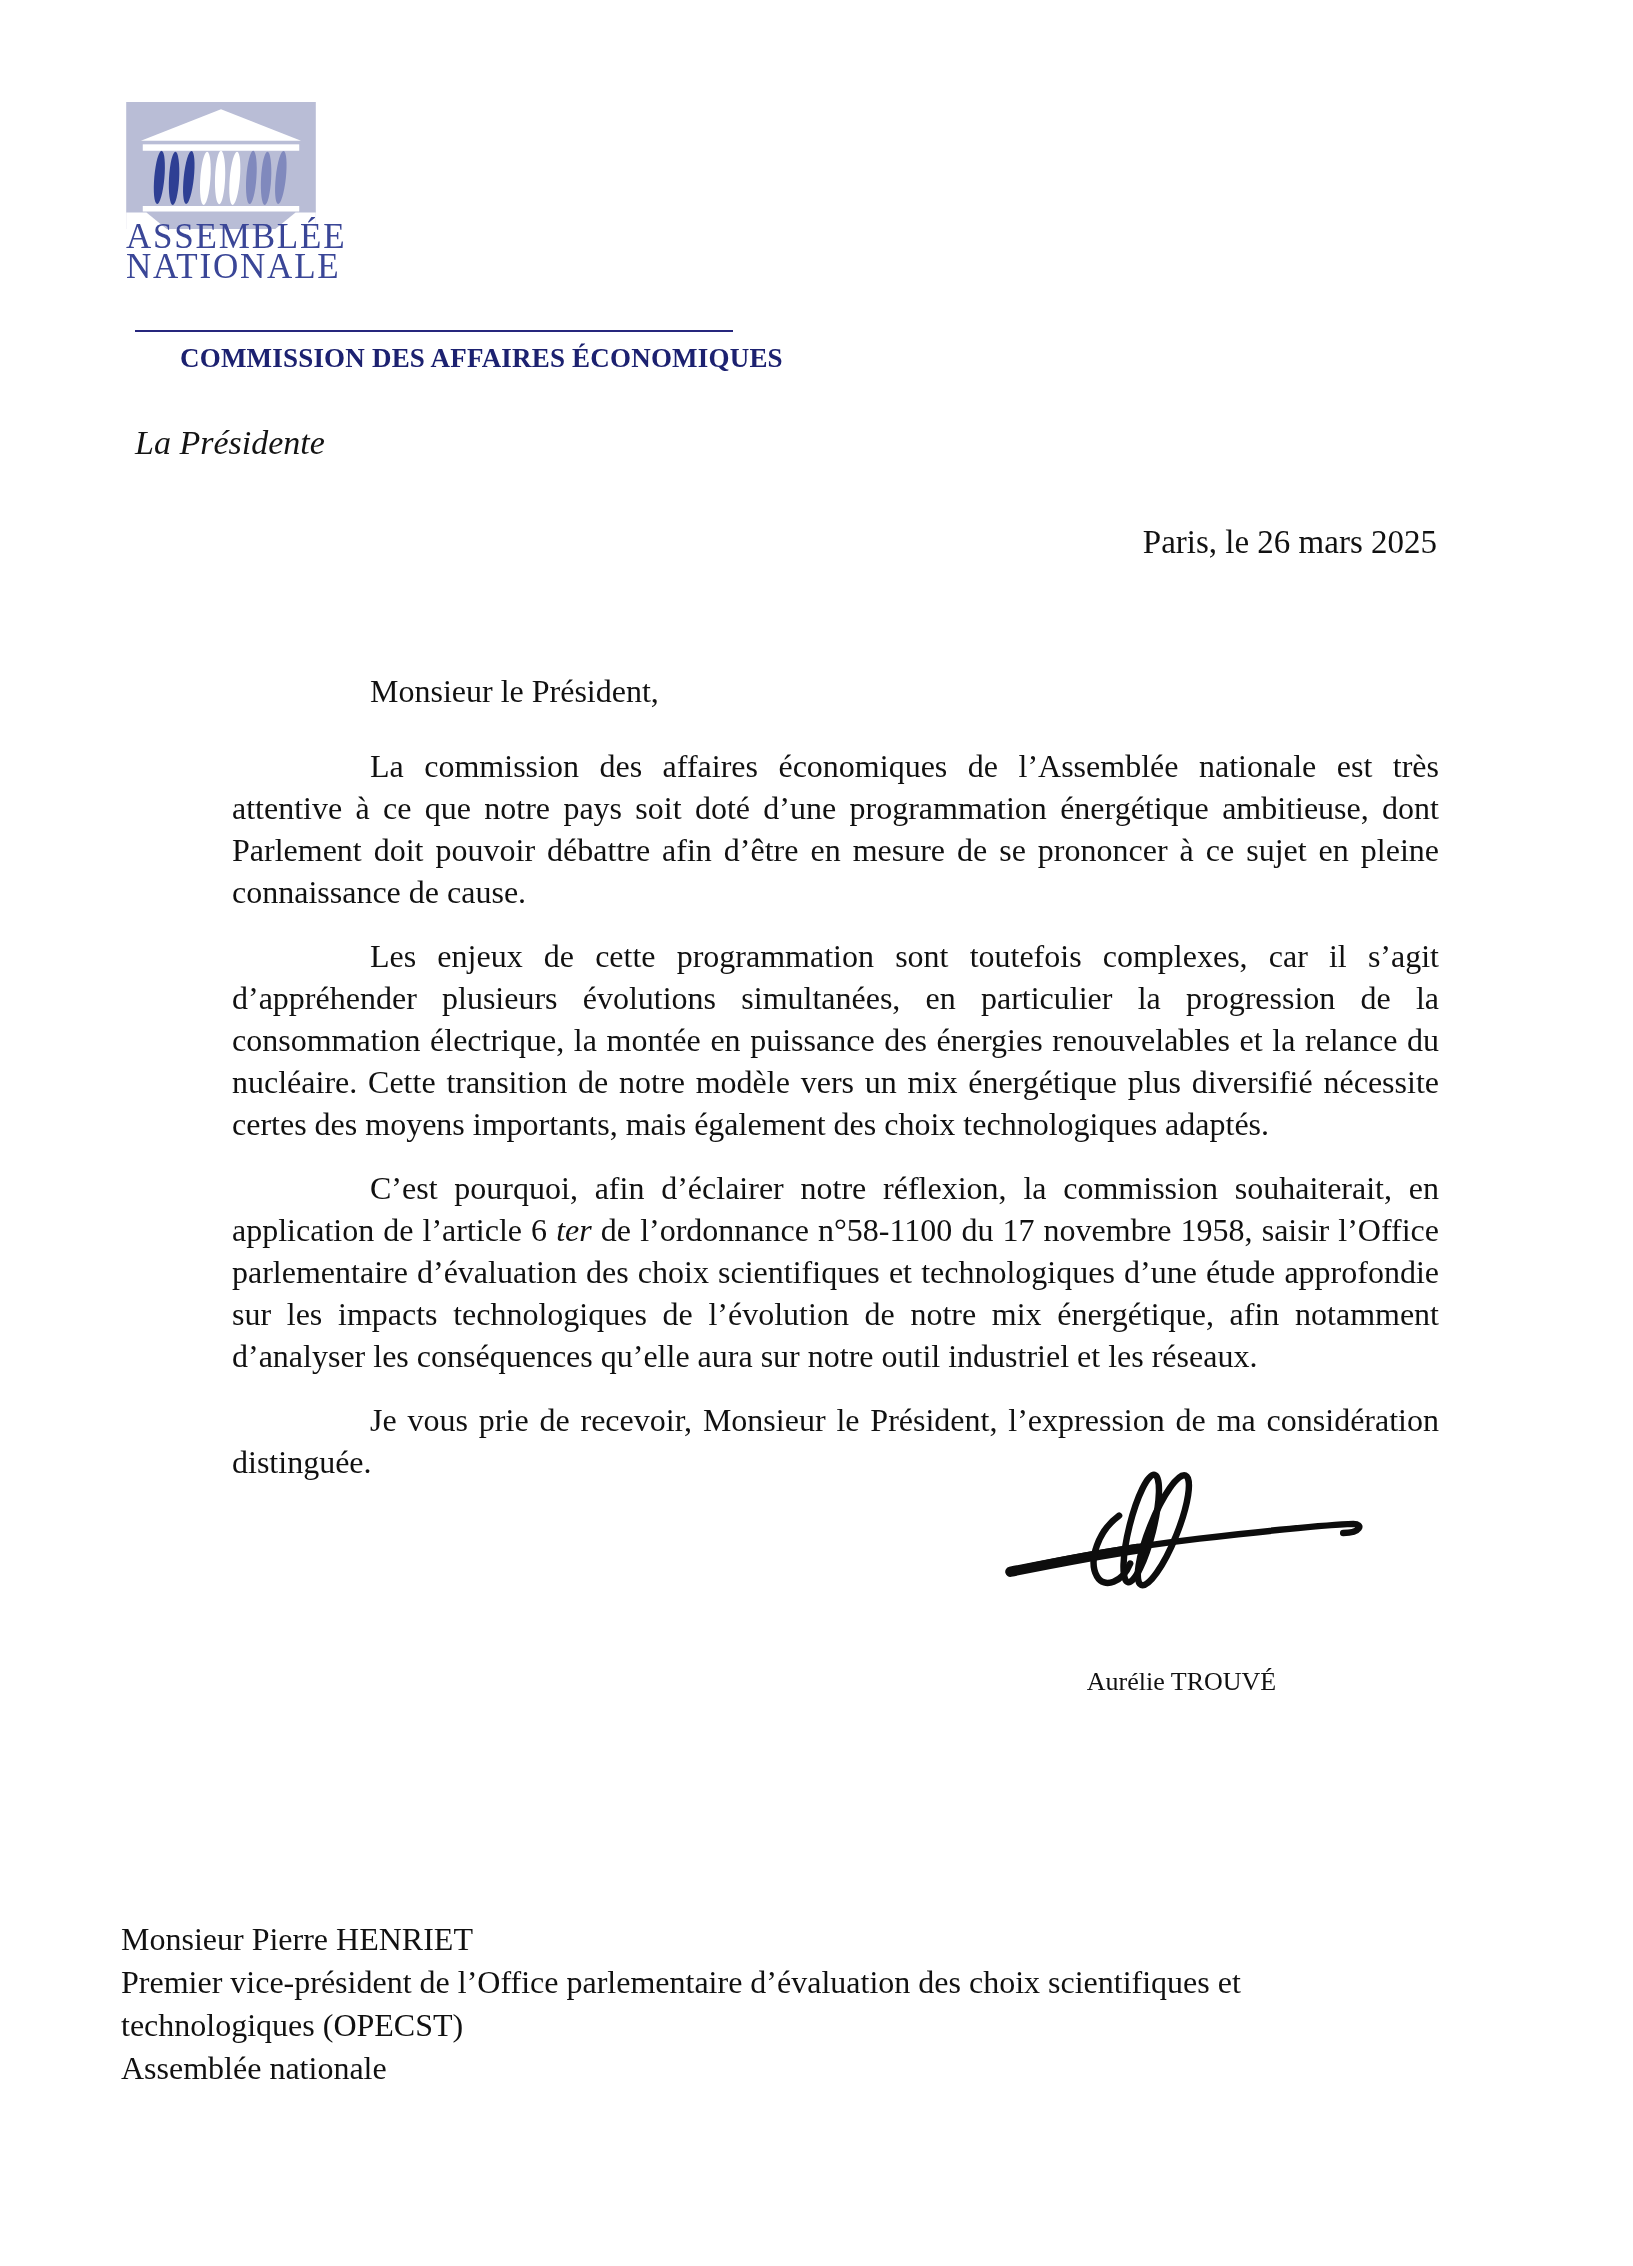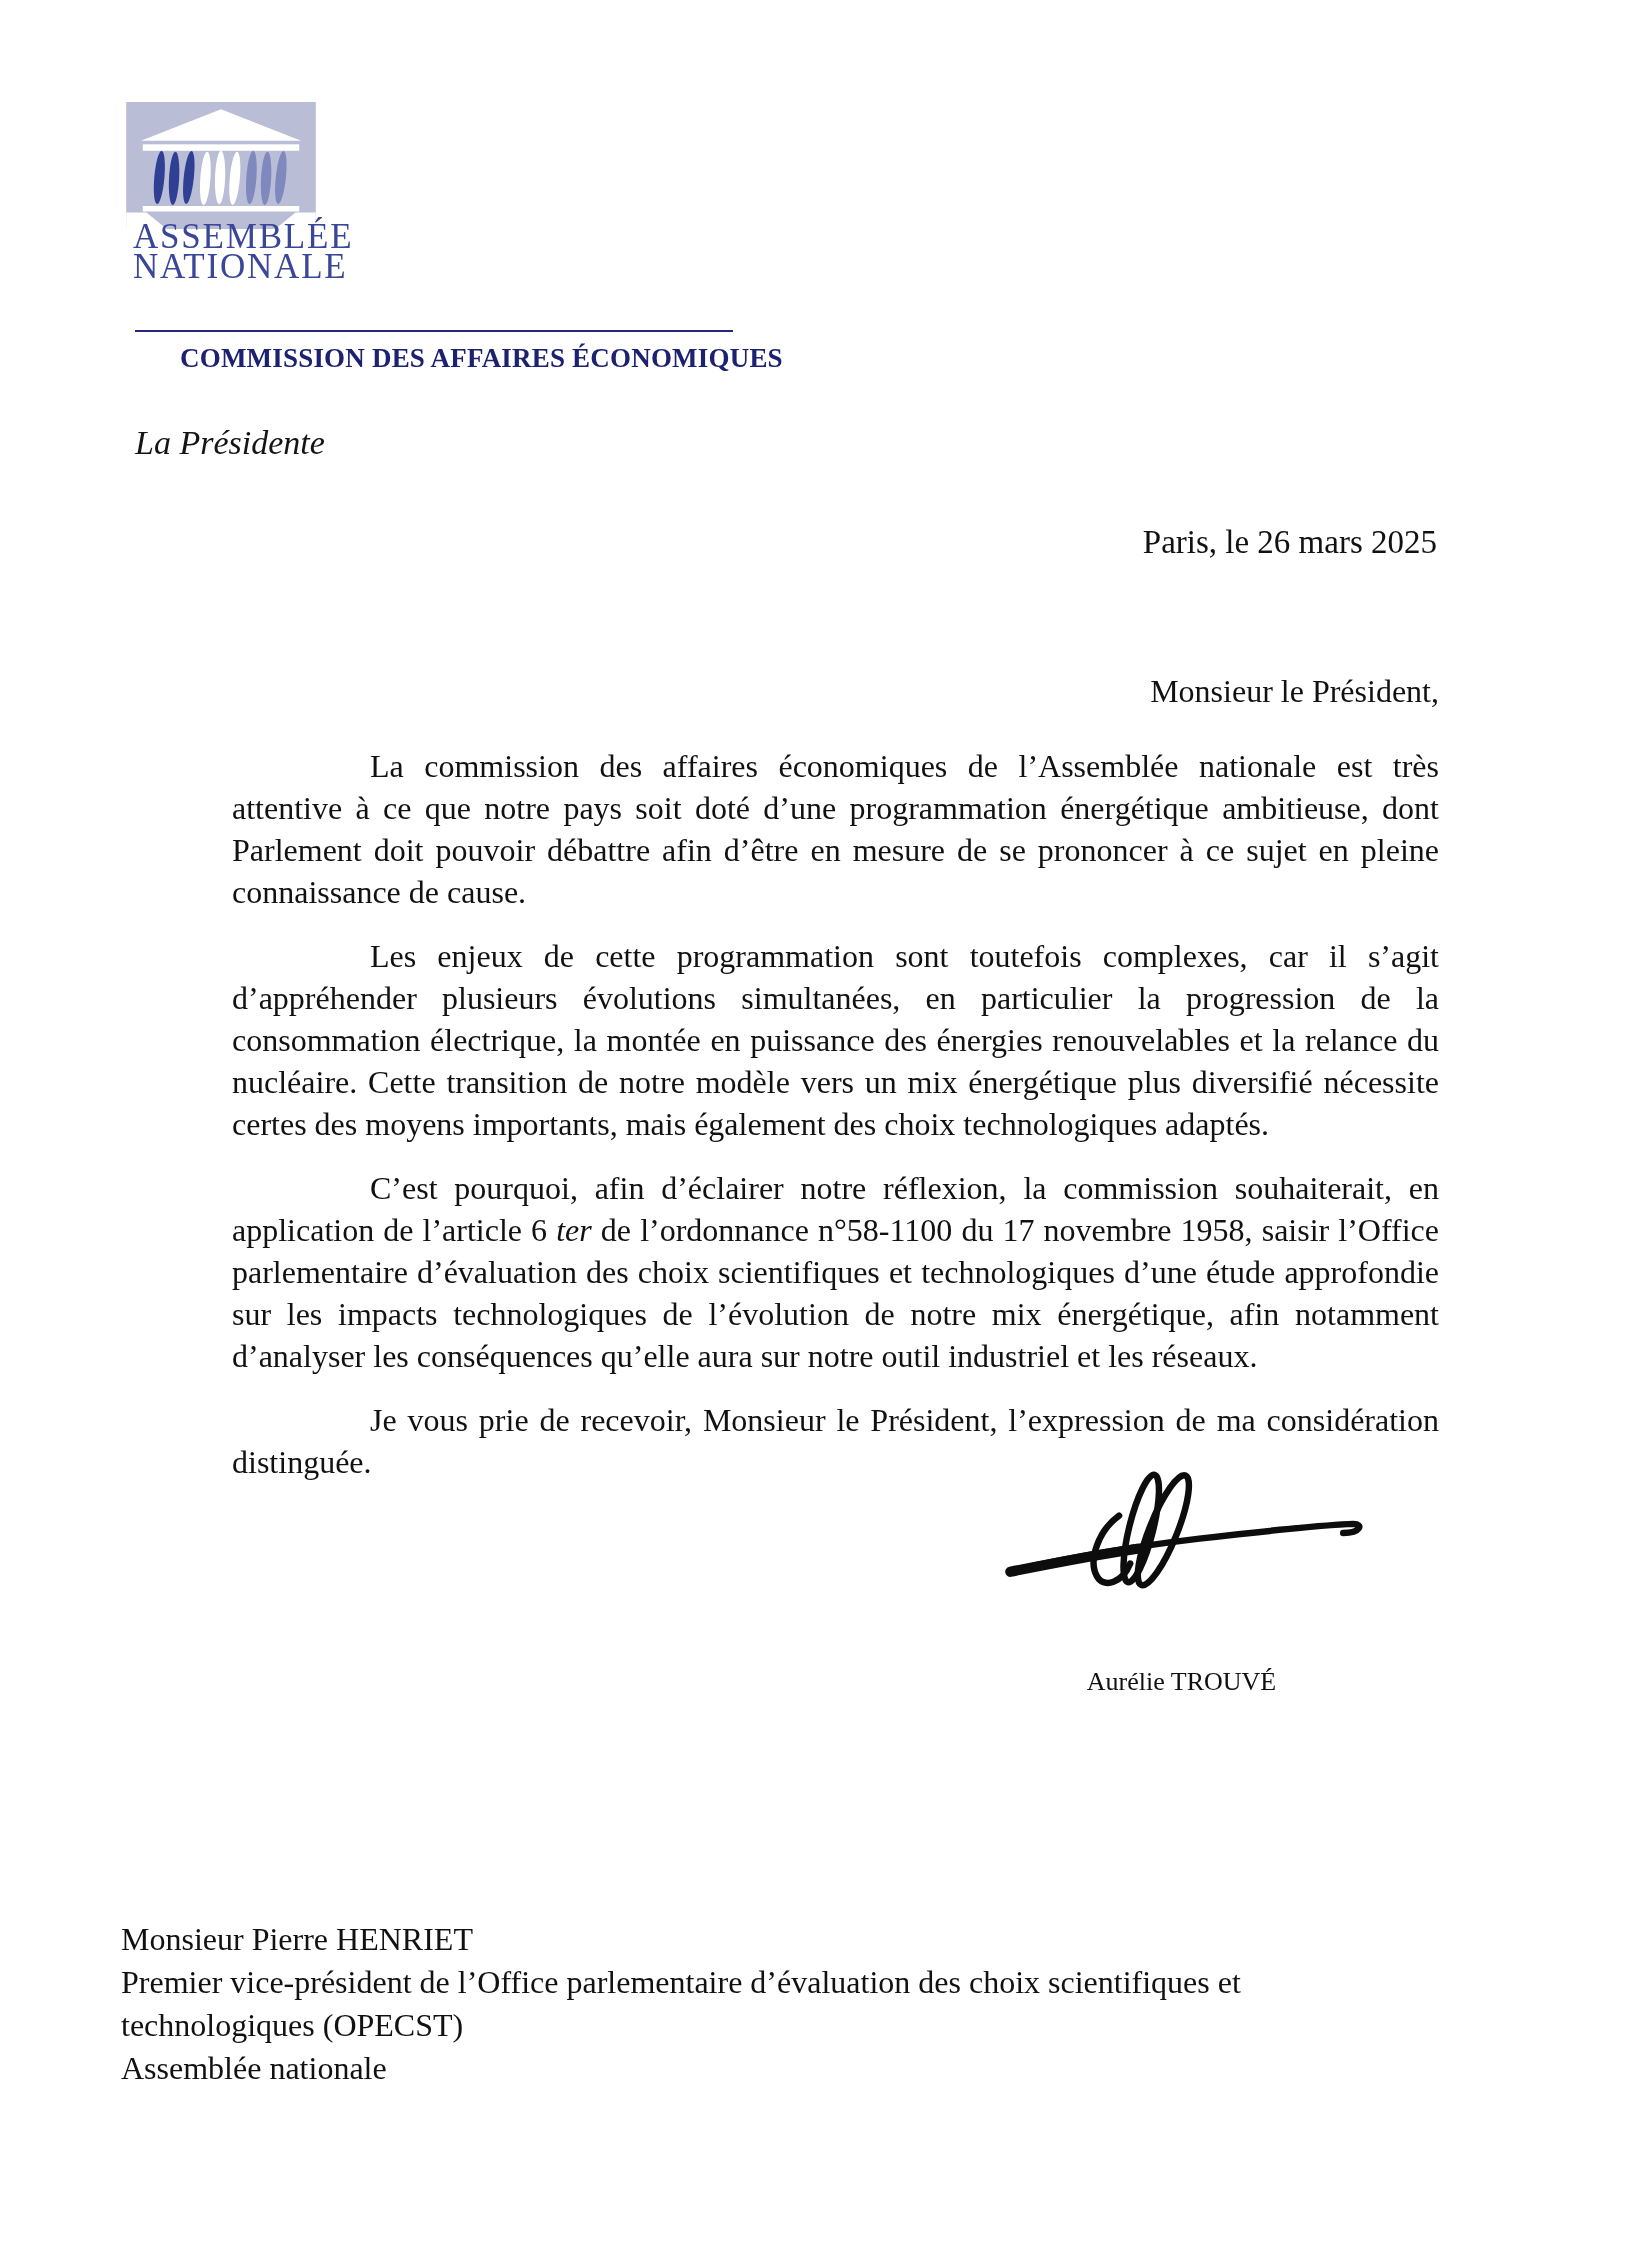--- a/index.html
+++ b/index.html
@@ -10,21 +10,21 @@
     background:#ffffff;
     font-family:"Liberation Serif", serif;
     color:#141414;
     overflow:hidden;
   }
   .abs { position:absolute; }
 
   
   .logo-art { left:126px; top:102px; width:190px; height:127px; }
   .logo-wordmark {
-    left:133px; top:222px; width:212px;
+    left:126px; top:222px; width:212px;
     font-size:35px; line-height:30px; letter-spacing:1.8px;
     color:#3a4697; font-family:"Liberation Serif", serif;
   }
   .header-rule {
     left:135px; top:330px; width:598px; height:0;
     border-top:2.8px solid #26267d;
   }
   .commission-title {
     left:136px; top:343px;
     font-size:27px; font-weight:bold; letter-spacing:0.2px;
@@ -43,21 +43,21 @@
   .dateline {
     left:923px; top:524px; width:514px;
     text-align:right; font-size:33px; color:#111;
   }
 
   
   .body-block {
     left:232px; top:670px; width:1207px;
     font-size:32px; line-height:42px; color:#111;
   }
-  .salutation { text-indent:138px; margin:0 0 33px 0;text-align:right; }
+  .salutation { text-indent:138px; margin:0 0 33px 0; }
   .body-block p {
     margin:0 0 22px 0;
     text-align:justify;
     text-indent:138px;
   }
   .italic-term { font-style:italic; }
 
   
   .signature-art { left:1001px; top:1451px; width:369px; height:166px; }
   .signer-name {

